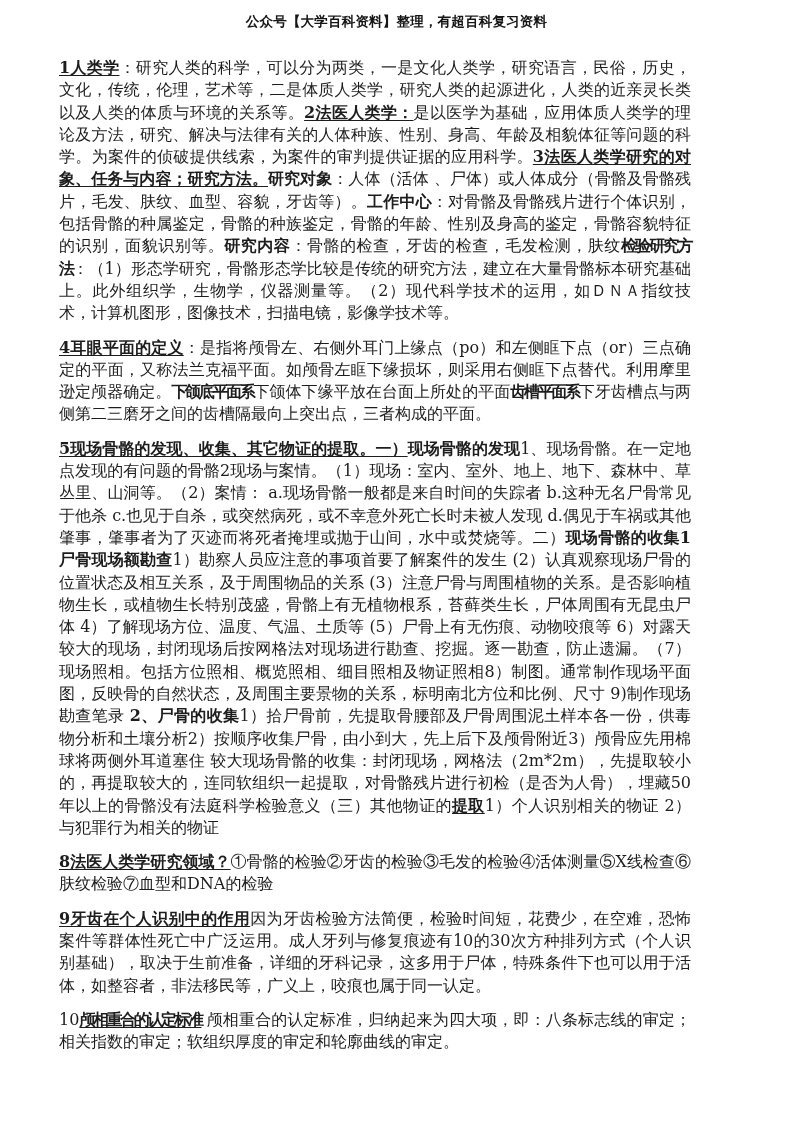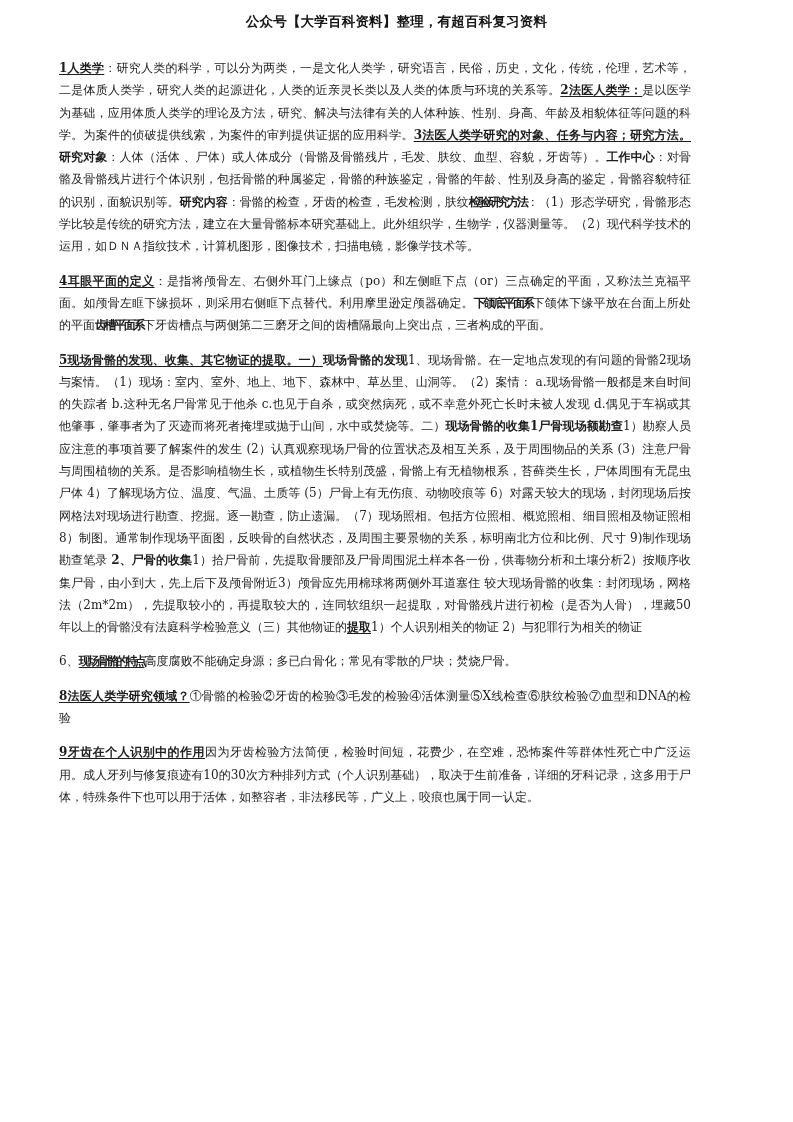--- a/index.html
+++ b/index.html
@@ -41,21 +41,21 @@
     color: #151515;
     white-space: nowrap;
   }
 
   
   #doc-body {
     position: absolute;
     left: 59px;
     top: 57px;
     width: 632px;
-    font-size: 12px;
+    font-size: 16px;
     line-height: 22.3px;
     text-align: justify;
     text-justify: inter-ideograph;
     color: #1d1d1d;
   }
   .para {
     margin: 0 0 0 0;
     text-align: justify;
     text-justify: inter-ideograph;
     word-break: break-all;
@@ -89,18 +89,18 @@
 
   <div id="header-band">
     <div id="header-credit">公众号【大学百科资料】整理，有超百科复习资料</div>
   </div>
 
   <div id="doc-body">
 
   <p class="para"><span class="bu">1人类学</span><span>：研究人类的科学，可以分为两类，一是文化人类学，研究语言，民俗，历史，文化，传统，伦理，艺术等，二是体质人类学，研究人类的起源进化，人类的近亲灵长类以及人类的体质与环境的关系等。</span><span class="bu">2法医人类学：</span><span>是以医学为基础，应用体质人类学的理论及方法，研究、解决与法律有关的人体种族、性别、身高、年龄及相貌体征等问题的科学。为案件的侦破提供线索，为案件的审判提供证据的应用科学。</span><span class="bu">3法医人类学研究的对象、任务与内容；研究方法。</span><span class="b">研究对象</span><span>：人体（活体 、尸体）或人体成分（骨骼及骨骼残片，毛发、肤纹、血型、容貌，牙齿等）。</span><span class="b">工作中心</span><span>：对骨骼及骨骼残片进行个体识别，包括骨骼的种属鉴定，骨骼的种族鉴定，骨骼的年龄、性别及身高的鉴定，骨骼容貌特征的识别，面貌识别等。</span><span class="b">研究内容</span><span>：骨骼的检查，牙齿的检查，毛发检测，肤纹</span><span class="b-vtight">检验研究方法</span><span>：（1）形态学研究，骨骼形态学比较是传统的研究方法，建立在大量骨骼标本研究基础上。此外组织学，生物学，仪器测量等。（2）现代科学技术的运用，如ＤＮＡ指纹技术，计算机图形，图像技术，扫描电镜，影像学技术等。</span></p>
       <p class="para gap-para"><span class="bu">4耳眼平面的定义</span><span>：是指将颅骨左、右侧外耳门上缘点（po）和左侧眶下点（or）三点确定的平面，又称法兰克福平面。如颅骨左眶下缘损坏，则采用右侧眶下点替代。利用摩里逊定颅器确定。</span><span class="b-vtight">下颌底平面系</span><span>下颌体下缘平放在台面上所处的平面</span><span class="b-vtight">齿槽平面系</span><span>下牙齿槽点与两侧第二三磨牙之间的齿槽隔最向上突出点，三者构成的平面。</span></p>
       <p class="para gap-para"><span class="bu">5现场骨骼的发现、收集、其它物证的提取。一）</span><span class="b">现场骨骼的发现</span><span>1、现场骨骼。在一定地点发现的有问题的骨骼2现场与案情。（1）现场：室内、室外、地上、地下、森林中、草丛里、山洞等。（2）案情： a.现场骨骼一般都是来自时间的失踪者 b.这种无名尸骨常见于他杀 c.也见于自杀，或突然病死，或不幸意外死亡长时未被人发现 d.偶见于车祸或其他肇事，肇事者为了灭迹而将死者掩埋或抛于山间，水中或焚烧等。二）</span><span class="b">现场骨骼的收集1尸骨现场额勘查</span><span>1）勘察人员应注意的事项首要了解案件的发生 (2）认真观察现场尸骨的位置状态及相互关系，及于周围物品的关系 (3）注意尸骨与周围植物的关系。是否影响植物生长，或植物生长特别茂盛，骨骼上有无植物根系，苔藓类生长，尸体周围有无昆虫尸体 4）了解现场方位、温度、气温、土质等 (5）尸骨上有无伤痕、动物咬痕等 6）对露天较大的现场，封闭现场后按网格法对现场进行勘查、挖掘。逐一勘查，防止遗漏。（7）现场照相。包括方位照相、概览照相、细目照相及物证照相8）制图。通常制作现场平面图，反映骨的自然状态，及周围主要景物的关系，标明南北方位和比例、尺寸 9)制作现场勘查笔录 </span><span class="b">2、尸骨的收集</span><span>1）拾尸骨前，先提取骨腰部及尸骨周围泥土样本各一份，供毒物分析和土壤分析2）按顺序收集尸骨，由小到大，先上后下及颅骨附近3）颅骨应先用棉球将两侧外耳道塞住 较大现场骨骼的收集：封闭现场，网格法（2m*2m），先提取较小的，再提取较大的，连同软组织一起提取，对骨骼残片进行初检（是否为人骨），埋藏50年以上的骨骼没有法庭科学检验意义（三）其他物证的</span><span class="bu">提取</span><span>1）个人识别相关的物证  2）与犯罪行为相关的物证</span></p>
-      <p class="para gap-para"><span>6、</span><span class="bu-tight">现场骨骼的特点</span><span>高度腐败不能确定身源；多已白骨化；常见有零散的尸块；焚烧尸骨。</span></p>
       <p class="para gap-para"><span class="bu">8法医人类学研究领域？</span><span>①骨骼的检验②牙齿的检验③毛发的检验④活体测量⑤X线检查⑥肤纹检验⑦血型和DNA的检验</span></p>
       <p class="para gap-para"><span class="bu">9牙齿在个人识别中的作用</span><span>因为牙齿检验方法简便，检验时间短，花费少，在空难，恐怖案件等群体性死亡中广泛运用。成人牙列与修复痕迹有10的30次方种排列方式（个人识别基础），取决于生前准备，详细的牙科记录，这多用于尸体，特殊条件下也可以用于活体，如整容者，非法移民等，广义上，咬痕也属于同一认定。</span></p>
+      <p class="para gap-para"><span>10</span><span class="bu-tight">颅相重合的认定标准</span><span> 颅相重合的认定标准，归纳起来为四大项，即：八条标志线的审定；相关指数的审定；软组织厚度的审定和轮廓曲线的审定。</span></p>
     </div>
 
 </div>
 
 </body></html>

